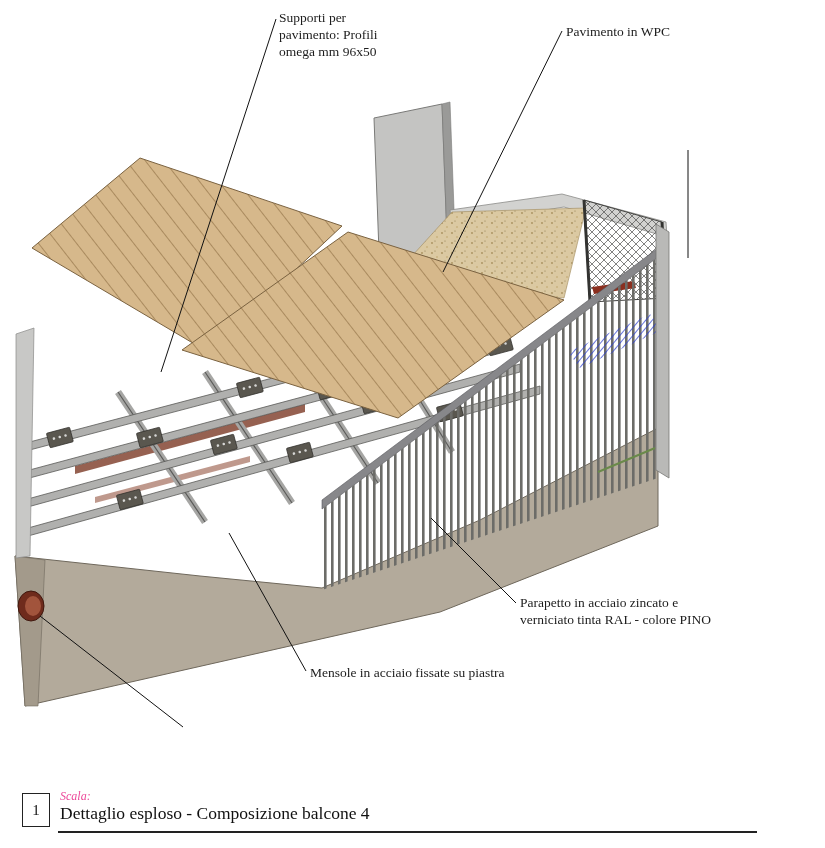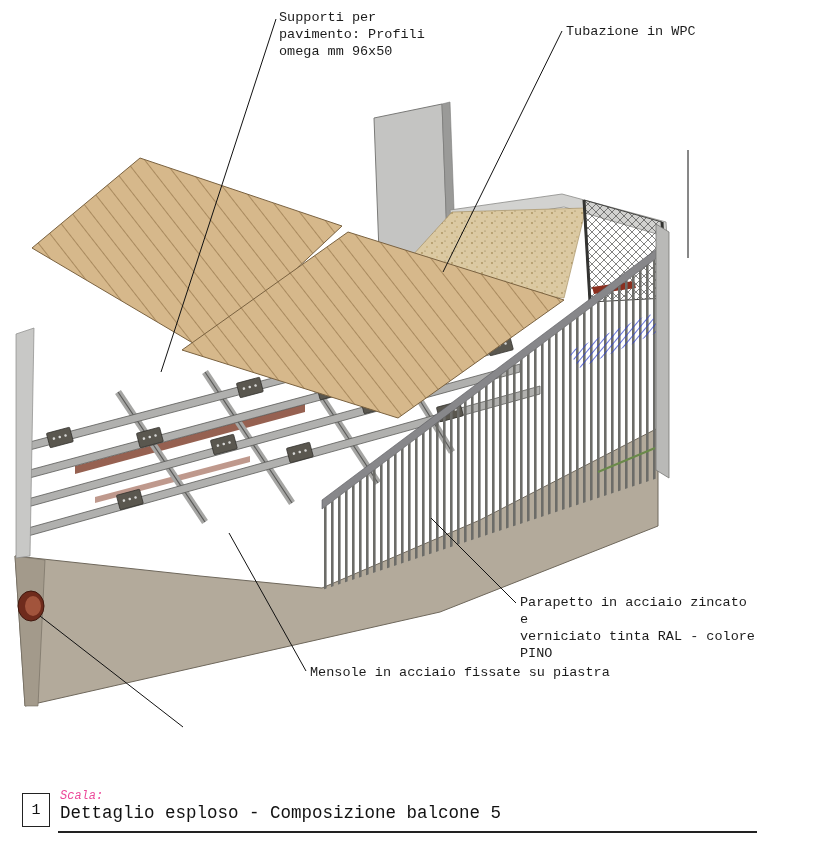--- a/index.html
+++ b/index.html
@@ -1,17 +1,17 @@
 <!DOCTYPE html>
 <html><head>
 <meta charset="utf-8">
 <style>
   html,body{margin:0;padding:0;background:#fff;}
   .sheet{position:relative;width:757px;height:848px;background:#ffffff;
-         font-family:Liberation Mono, monospace;overflow:hidden;}
+         font-family:Liberation Serif, serif;overflow:hidden;}
   .sheet svg{position:absolute;left:0;top:0;}
   .ann{position:absolute;font-size:13.5px;line-height:1.25;color:#1c1c1c;
        white-space:pre-line;}
   .numbox{position:absolute;left:22px;top:793px;width:26px;height:32px;
           border:1.3px solid #222;display:flex;align-items:center;
           justify-content:center;font-size:15px;color:#111;background:#fff;}
   .scala{position:absolute;left:60px;top:789px;font-size:12px;font-style:italic;color:#ec4899;}
   .dtitle{position:absolute;left:60px;top:803px;font-size:17.5px;color:#111;}
   .rule{position:absolute;left:58px;top:831px;width:762px;height:2px;background:#222;}
 </style>
@@ -184,25 +184,25 @@
       <line x1="688" y1="150" x2="688" y2="258"></line>
       <line x1="516" y1="603" x2="431" y2="518"></line>
       <line x1="306" y1="671" x2="229" y2="533"></line>
       <line x1="183" y1="727" x2="40" y2="616"></line>
     </g>
   </svg>
 
   <div class="ann" style="left:279px;top:10px;">Supporti per
 pavimento: Profili
 omega mm 96x50</div>
-  <div class="ann" style="left:566px;top:24px;">Tubazione in WPC</div>
+  <div class="ann" style="left:566px;top:24px;">Pavimento in WPC</div>
   <div class="ann" style="left:310px;top:665px;">Mensole in acciaio fissate su piastra</div>
   <div class="ann" style="left:520px;top:595px;">Parapetto in acciaio zincato e
 verniciato tinta RAL - colore PINO</div>
 
   <div class="numbox">
     <span>1</span>
   </div>
   <div class="scala">Scala:</div>
-  <div class="dtitle">Dettaglio esploso - Composizione balcone 5</div>
+  <div class="dtitle">Dettaglio esploso - Composizione balcone 4</div>
   <div class="rule"></div>
 
 </div>
 
 </body></html>

